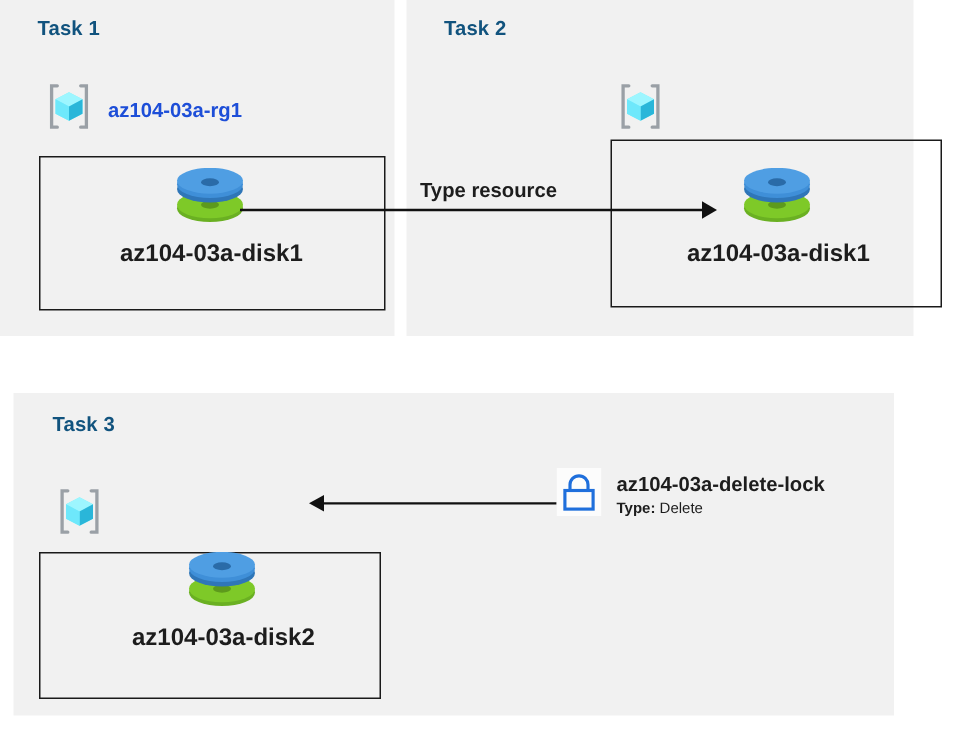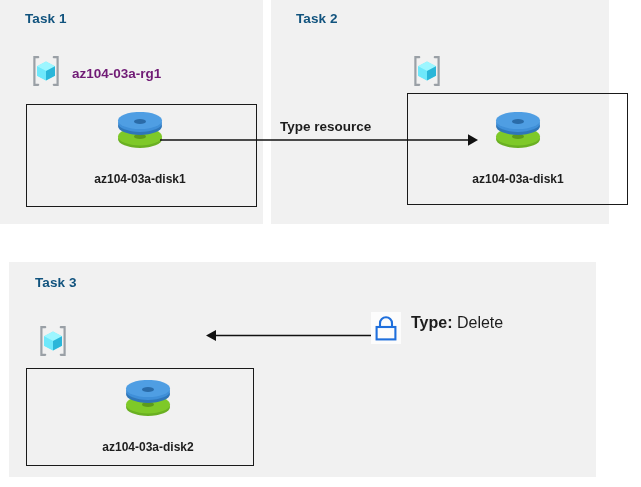--- a/index.html
+++ b/index.html
@@ -58,43 +58,43 @@
   
   .rg-row {
     position: absolute;
     display: flex;
     align-items: center;
     white-space: nowrap;
   }
   .rg-label {
     font-size: 13.5px;
     font-weight: bold;
-    color: #701a75;
+    color: #1d4ed8;
     margin-left: 9px;
   }
   #rg-row-1 { left: 29px;  top: 54px; }
   #rg-row-2 { left: 139px; top: 54px; }
   #rg-row-3 { left: 27px;  top: 62px; }
 
   
   .disk-group {
     position: absolute;
     width: 120px;
     text-align: center;
   }
   .disk-label {
-    font-size: 12px;
-    font-weight: bold;
-    color: #1d1d1d;
-    margin-top: 14px;
+    font-size: 16px;
+    font-weight: bold;
+    color: #1d1d1d;
+    margin-top: 2px;
     white-space: nowrap;
   }
   #disk-group-1 { left: 80px;  top: 112px; }
   #disk-group-2 { left: 187px; top: 112px; }
-  #disk-group-3 { left: 79px;  top: 118px; }
+  #disk-group-3 { left: 79px;  top: 106px; }
 
   
   .arrow-svg {
     position: absolute;
     overflow: visible;
   }
   #arrow-move  { left: 160px; top: 126px; }
   #arrow-lock  { left: 205px; top: 326px; }
 
   .arrow-label {
@@ -119,21 +119,21 @@
     margin-top: 2px;
   }
   #lock-name {
     font-size: 13.5px;
     font-weight: bold;
     color: #1d1d1d;
     white-space: nowrap;
     line-height: 17px;
   }
   #lock-type-line {
-    font-size: 16px;
+    font-size: 10px;
     color: #1d1d1d;
     white-space: nowrap;
     line-height: 17px;
   }
   #lock-type-key {
     font-weight: bold;
   }
   .icon { display: block; }
 </style>
 </head>
@@ -263,20 +263,21 @@
 
   <div id="lock-block">
     <span class="icon">
       <svg width="30" height="32" viewBox="0 0 30 32">
         <rect x="0" y="0" width="30" height="32" fill="#fcfcfc"></rect>
         <path d="M9 15 L9 11.2 A6 6 0 0 1 21 11.2 L21 15" fill="none" stroke="#1f6fdc" stroke-width="2.1"></path>
         <rect x="5.6" y="15" width="18.8" height="12.4" fill="none" stroke="#1f6fdc" stroke-width="2.1"></rect>
       </svg>
     </span>
     <div id="lock-text">
+      <div id="lock-name">az104-03a-delete-lock</div>
       <div id="lock-type-line">
         <span id="lock-type-key">Type:</span>
         <span id="lock-type-value">Delete</span>
       </div>
     </div>
   </div>
 
 </div>
 
 </body></html>

